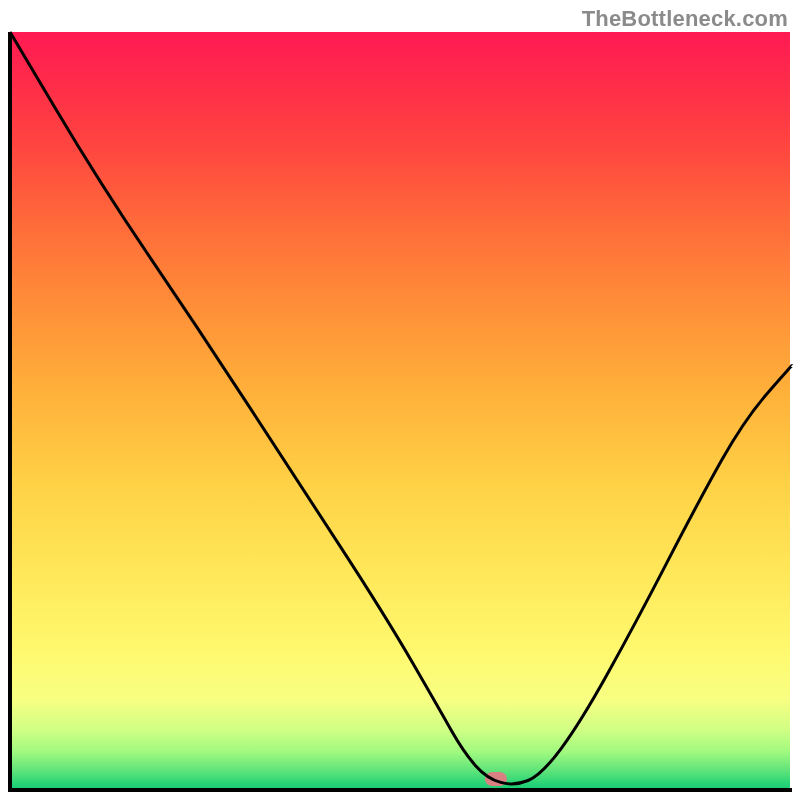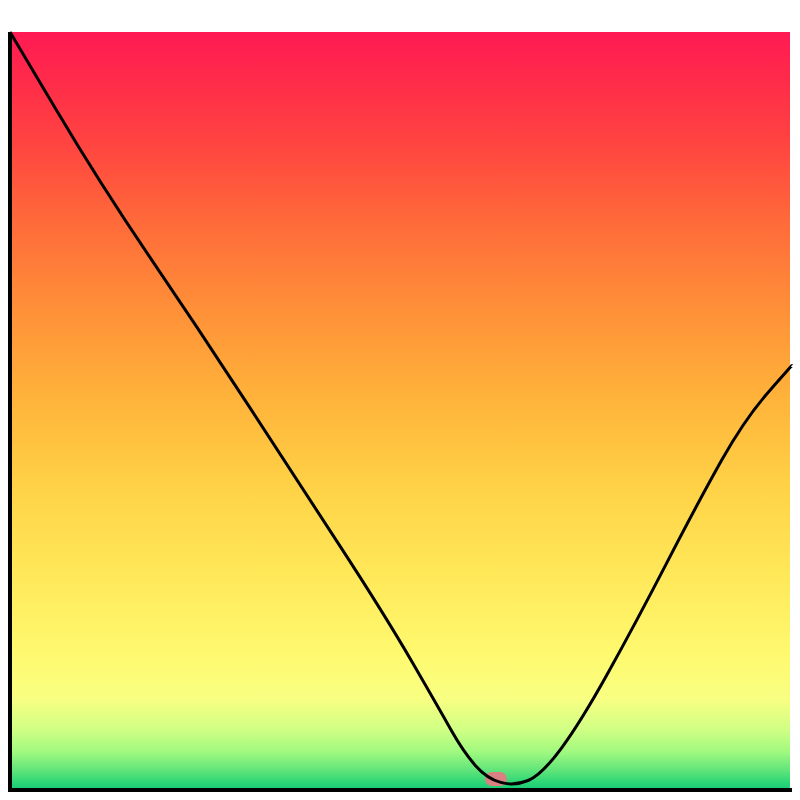--- a/index.html
+++ b/index.html
@@ -83,20 +83,21 @@
     left: 0;
     top: 0;
     width: 784px;
     height: 760px;
   }
 </style>
 </head>
 <body>
 
 <div class="container">
+  <div class="watermark">TheBottleneck.com</div>
 
   <div class="plot-area">
     <div class="gradient-fill"></div>
 
     <div id="marker" class="marker" style="left: 477.404px; top: 739.63px;"></div>
 
     <svg class="curve" viewBox="0 0 784 760" preserveAspectRatio="none">
       <path id="curve-path" stroke-width="3" d="M 2.0 0.0 Q 2.0 0.0 47.0 75.8 Q 91.9 151.6 140.8 223.6 Q 189.7 295.6 236.6 367.6 Q 283.5 439.6 330.4 511.6 Q 377.4 583.7 404.7 631.0 Q 432.1 678.4 443.8 699.3 Q 455.6 720.1 467.3 733.4 Q 479.0 746.6 492.7 750.4 Q 506.4 754.2 520.1 748.5 Q 533.8 742.8 553.3 716.3 Q 572.9 689.8 600.2 640.5 Q 627.6 591.2 658.9 530.6 Q 690.2 470.0 713.6 428.3 Q 737.1 386.6 760.5 360.0 T 784.0 333.5"></path>
     </svg>
 

